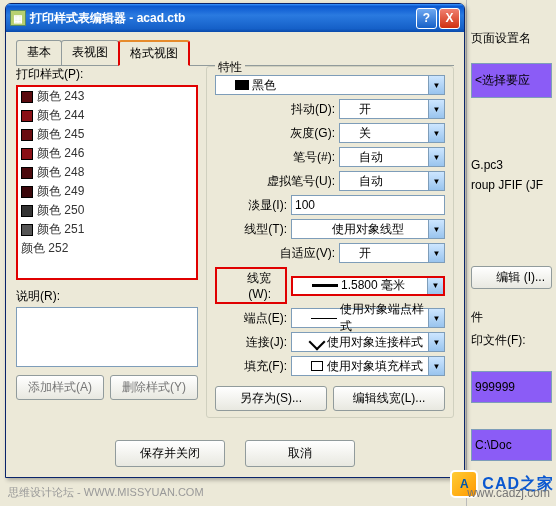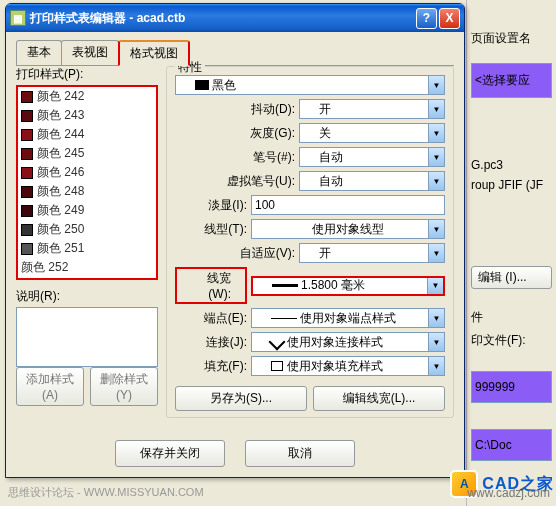--- a/index.html
+++ b/index.html
@@ -11,49 +11,49 @@
 .titlebar .btns{display:flex;gap:2px}
 .titlebar .btn{width:21px;height:21px;border-radius:3px;border:1px solid #fff;display:flex;align-items:center;justify-content:center;color:#fff;font-weight:bold;font-size:12px}
 .titlebar .help{background:linear-gradient(to bottom,#6fa8f0,#1560c8)}
 .titlebar .close{background:linear-gradient(to bottom,#f08070,#d03010)}
 .body{padding:8px 10px}
 .tabs{display:flex;border-bottom:1px solid #919b9c;}
 .tab{padding:3px 10px;border:1px solid #919b9c;border-bottom:none;background:#ece9d8;margin-right:-1px;border-radius:3px 3px 0 0;position:relative}
 .tab.active{background:#ece9d8;border-bottom:1px solid #ece9d8;margin-bottom:-1px;z-index:1;border-top:2px solid #e68b2c}
 .redbox{border:2px solid #e00000}
 .content{display:flex;gap:8px}
-.left{width:142px}
+.left{width:182px}
 .right{flex:1}
 .label{margin-bottom:2px}
 .listbox{border:1px solid #7e9db9;background:#fff;height:195px;overflow:auto}
 .listbox.redframe{border:2px solid #e00000}
 .color-item{display:flex;align-items:center;padding:1px 3px;gap:4px;color:#333}
 .swatch{width:12px;height:12px;border:1px solid #000}
 .desc{margin-top:8px}
 .descbox{border:1px solid #7e9db9;background:#fff;height:60px;margin-top:2px}
-.smallbtnrow{display:flex;gap:6px;margin-top:0}
+.smallbtnrow{display:flex;gap:6px;margin-top:8px}
 .smallbtn{border:1px solid #919b9c;background:linear-gradient(to bottom,#fff,#e8e8e0);padding:3px 4px;border-radius:3px;color:#777;flex:1;text-align:center}
 .fieldset{border:1px solid #d0d0bf;border-radius:3px;padding:8px 8px 6px;position:relative}
 .fieldset .legend{position:absolute;top:-8px;left:8px;background:#ece9d8;padding:0 3px}
 .row{display:flex;align-items:center;margin-bottom:4px;gap:4px}
 .row .rlabel{width:72px;text-align:right}
 .select{flex:1;height:20px;border:1px solid #7e9db9;background:#fff;display:flex;align-items:center;padding:0 19px;position:relative}
 .select.redframe{border:2px solid #e00000}
 .select .arrow{position:absolute;right:0;top:0;width:16px;height:100%;background:linear-gradient(to bottom,#cde6ff,#99c4ee);border-left:1px solid #7e9db9;display:flex;align-items:center;justify-content:center;font-size:8px}
 .select .sw{width:14px;height:10px;background:#000;margin-right:3px}
 .select .txt{flex:1;text-align:left}
 .input{flex:1;height:20px;border:1px solid #7e9db9;background:#fff;padding:0 3px;display:flex;align-items:center}
 .footbtns{display:flex;gap:6px;margin-top:10px}
 .nbtn{border:1px solid #919b9c;background:linear-gradient(to bottom,#fff,#e8e8e0);padding:3px 8px;border-radius:3px;flex:1;text-align:center}
 .dlgfoot{position:absolute;bottom:10px;left:0;right:0;display:flex;justify-content:center;gap:20px}
 .dlgbtn{width:110px;padding:4px 0;border:1px solid #919b9c;background:linear-gradient(to bottom,#fff,#e8e8e0);border-radius:3px;text-align:center}
 .watermark{position:absolute;left:8px;bottom:6px;color:#999;font-size:11px}
 .backpane{position:absolute;right:0;top:0;width:90px;height:506px;background:#ece9d8;border-left:1px solid #bbb;padding:30px 4px 0;font-size:12px}
 .backpane .hdr{background:#ece9d8;font-size:12px;margin-bottom:4px}
-.bp-btn{border:1px solid #919b9c;background:linear-gradient(to bottom,#fff,#e8e8e0);padding:2px 6px;border-radius:3px;text-align:left;margin-top:4px}
+.bp-btn{border:1px solid #919b9c;background:linear-gradient(to bottom,#fff,#e8e8e0);padding:2px 6px;border-radius:3px;text-align:right;margin-top:4px}
 .bp-input{border:1px solid #7e9db9;background:#8b5cf6;padding:8px 3px;margin-top:16px;white-space:nowrap;overflow:hidden}
 .logo{position:absolute;right:2px;bottom:8px;display:flex;align-items:center;gap:4px}
 .logo .badge{width:28px;height:28px;background:linear-gradient(135deg,#ffcc33,#ff9900);border-radius:5px;display:flex;align-items:center;justify-content:center;color:#05a;font-weight:bold;border:2px solid #fff}
 .logo .logotxt{color:#0a58d0;font-weight:bold;font-size:16px;letter-spacing:1px}
 .logo .sub{position:absolute;right:4px;bottom:-2px;font-size:12px;color:#777}
 .line-sample{display:inline-block;width:26px;border-top:3px solid #000;margin-right:3px;vertical-align:middle}
 .line-thin{display:inline-block;width:26px;border-top:1px solid #000;margin-right:3px;vertical-align:middle}
 .join-icon{display:inline-block;width:12px;height:12px;transform:rotate(45deg);border-right:2px solid #000;border-bottom:2px solid #000;margin-right:4px}
 </style>
 </head>
@@ -92,24 +92,20 @@
       <div class="tab">基本</div>
       <div class="tab">表视图</div>
       <div class="tab active redbox">格式视图</div>
     </div>
 
     <div class="content">
       <div class="left">
         <div class="label">打印样式(P):</div>
         <div class="listbox redframe" id="colorlist">
             <div class="color-item">
-              <span class="swatch" style="background: rgb(106, 12, 16);"></span>
-              <span>颜色 242</span>
-            </div>
-            <div class="color-item">
               <span class="swatch" style="background: rgb(90, 10, 14);"></span>
               <span>颜色 243</span>
             </div>
             <div class="color-item">
               <span class="swatch" style="background: rgb(138, 16, 22);"></span>
               <span>颜色 244</span>
             </div>
             <div class="color-item">
               <span class="swatch" style="background: rgb(106, 12, 16);"></span>
               <span>颜色 245</span>

